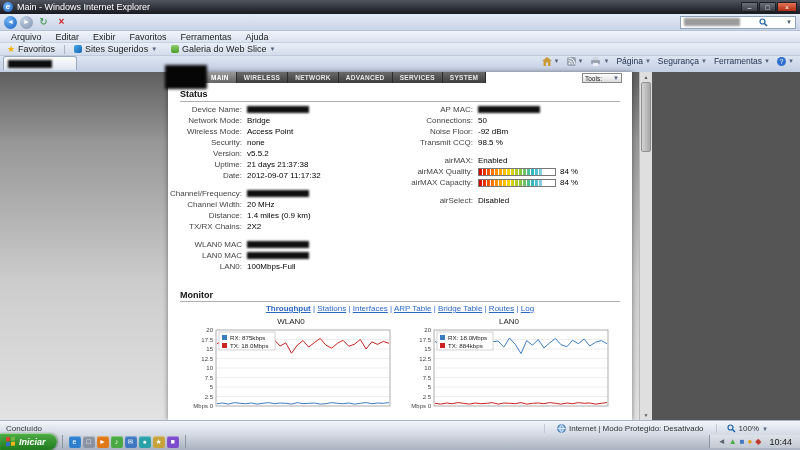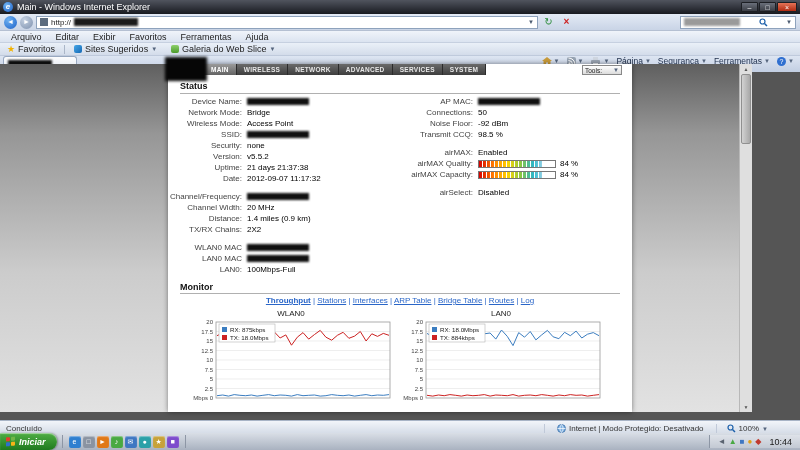--- a/index.html
+++ b/index.html
@@ -42,21 +42,21 @@
 .drop{font-size:6px;color:#55657d}
 .vsep{width:1px;height:9px;background:#aab6c8;margin:0 2px}
 .tab-row{height:16px;background:linear-gradient(#dde5f2,#c2cee2);display:flex;align-items:flex-start}
 .ie-tab{width:74px;height:14px;background:linear-gradient(#fdfdfe,#dfe6f0);border:1px solid #98a8c0;border-bottom:none;border-radius:3px 3px 0 0;margin-left:3px;display:flex;align-items:center;padding:0 4px}
 .tab-redact{width:44px;height:8px;background:#0d0d0d;filter:blur(1px)}
 .cmd-bar{margin-left:auto;display:flex;align-items:center;gap:7px;padding:0 6px 2px 0;font-size:8.5px;color:#1e2e4a}
 .cmd-item{display:flex;align-items:center;gap:2px;cursor:default}
 .help-ico{width:9px;height:9px;border-radius:50%;background:#2f6fd0;color:#fff;font-size:7px;line-height:9px;text-align:center}
 
 
-.viewport{position:absolute;left:0;top:64px;width:752px;height:348px;background:linear-gradient(180deg,#5f5f5f,#969696 20%,#cccccc 60%,#e2e2e2)}
+.viewport{position:absolute;left:0;top:72px;width:652px;height:348px;background:linear-gradient(180deg,#5f5f5f,#969696 20%,#cccccc 60%,#e2e2e2)}
 .page{position:absolute;left:168px;top:0;width:464px;height:348px;background:#fff;box-shadow:0 0 5px rgba(0,0,0,.45)}
 .logo-redact{position:absolute;left:-3px;top:-7px;width:42px;height:24px;background:#060606;filter:blur(1.5px);z-index:5}
 .nav-tabs{position:absolute;left:36px;top:0;display:flex;height:11px}
 .ntab{font-size:6.5px;font-weight:bold;color:#e8e8e8;background:linear-gradient(#6a6a6a,#3e3e3e);padding:2px 7px 0;border-right:1px solid #2b2b2b;letter-spacing:.3px;cursor:default}
 .ntab.active{background:linear-gradient(#9a9a9a,#636363);color:#fff}
 .tools-select{position:absolute;right:10px;top:1px;height:10px;min-width:40px;background:linear-gradient(#fff,#dcdcdc);border:1px solid #888;font-size:6.5px;display:flex;align-items:center;justify-content:space-between;gap:3px;padding:0 2px;color:#222}
 .section-h{position:absolute;left:12px;font-size:9px;font-weight:bold;color:#111}
 #h-status{top:17px}
 #h-monitor{top:218px}
 .hr{position:absolute;left:12px;right:12px;height:1px;background:#b0b0b0}
@@ -72,21 +72,21 @@
 #status-right .slabel{width:100px}
 .svalue{color:#000;white-space:nowrap}
 .redact{display:inline-block;width:62px;height:7px;background:#101010;filter:blur(.8px)}
 .ledbar{position:relative;width:78px;height:8px;border:1px solid #777;background:#fff;margin-right:4px;flex:0 0 auto}
 .ledfill{position:absolute;left:0;top:0;bottom:0;background:linear-gradient(90deg,#d40000,#ff7a00 22%,#ffd400 45%,#8cc63f 65%,#2bb6c9 85%,#9fd4e8)}
 .ledseg{position:absolute;left:0;top:0;right:0;bottom:0;background:repeating-linear-gradient(90deg,transparent 0 3px,#fff 3px 4px)}
 .mlinks{position:absolute;top:232px;left:0;width:100%;text-align:center;font-size:8px}
 .mlink{color:#2a66c8;text-decoration:underline;cursor:pointer}
 .mlink.active{font-weight:bold}
 .lsep{color:#2a66c8;white-space:pre}
-.charts{position:absolute;top:245px;left:20px;display:flex;gap:4px}
+.charts{position:absolute;top:245px;left:20px;display:flex;gap:12px}
 .chart-box{width:206px}
 .chart-title{text-align:center;font-size:8px;color:#222;margin-bottom:1px}
 .chart-box svg{display:block}
 
 
 .scrollbar{position:absolute;right:0;top:0;width:13px;height:348px;background:#dfdfdf;border-left:1px solid #b8b8b8;font-size:5px;color:#555;text-align:center}
 .sb-up{position:absolute;top:2px;left:0;right:0}
 .sb-down{position:absolute;bottom:2px;left:0;right:0}
 .sb-thumb{position:absolute;left:1px;right:1px;top:10px;height:70px;background:linear-gradient(90deg,#d2d2d2,#a8a8a8);border:1px solid #909090;border-radius:2px}
 
@@ -119,26 +119,20 @@
     <span class="winbtns">
       <span class="wbtn">–</span>
       <span class="wbtn">□</span>
       <span class="wbtn close">×</span>
     </span>
   </div>
 
   <div class="addr-row">
     <span class="nav-btn back">◄</span>
     <span class="nav-btn fwd">►</span>
-    <span class="addr-field">
-      <span class="favicon-redact"></span>
-      <span>http://</span>
-      <span class="addr-redact"></span>
-      <span class="addr-drop">▼</span>
-    </span>
     <span class="tool-ico refresh">↻</span>
     <span class="tool-ico stop">×</span>
     <span class="search-field">
       <span class="search-redact"></span>
       <svg class="mag" width="9" height="9">
           <circle cx="3.5" cy="3.5" r="2.5" fill="none" stroke="#1b5faa" stroke-width="1.2"></circle>
           <line x1="5.5" y1="5.5" x2="8" y2="8" stroke="#1b5faa" stroke-width="1.5"></line>
         </svg>
       <span class="addr-drop">▼</span>
     </span>
@@ -240,24 +234,20 @@
             <span class="slabel">Device Name:</span>
             <span class="redact"></span>
           </div>
           <div class="srow">
             <span class="slabel">Network Mode:</span>
             <span class="svalue">Bridge</span>
           </div>
           <div class="srow">
             <span class="slabel">Wireless Mode:</span>
             <span class="svalue">Access Point</span>
-          </div>
-          <div class="srow">
-            <span class="slabel">SSID:</span>
-            <span class="redact"></span>
           </div>
           <div class="srow">
             <span class="slabel">Security:</span>
             <span class="svalue">none</span>
           </div>
           <div class="srow">
             <span class="slabel">Version:</span>
             <span class="svalue">v5.5.2</span>
           </div>
           <div class="srow">

